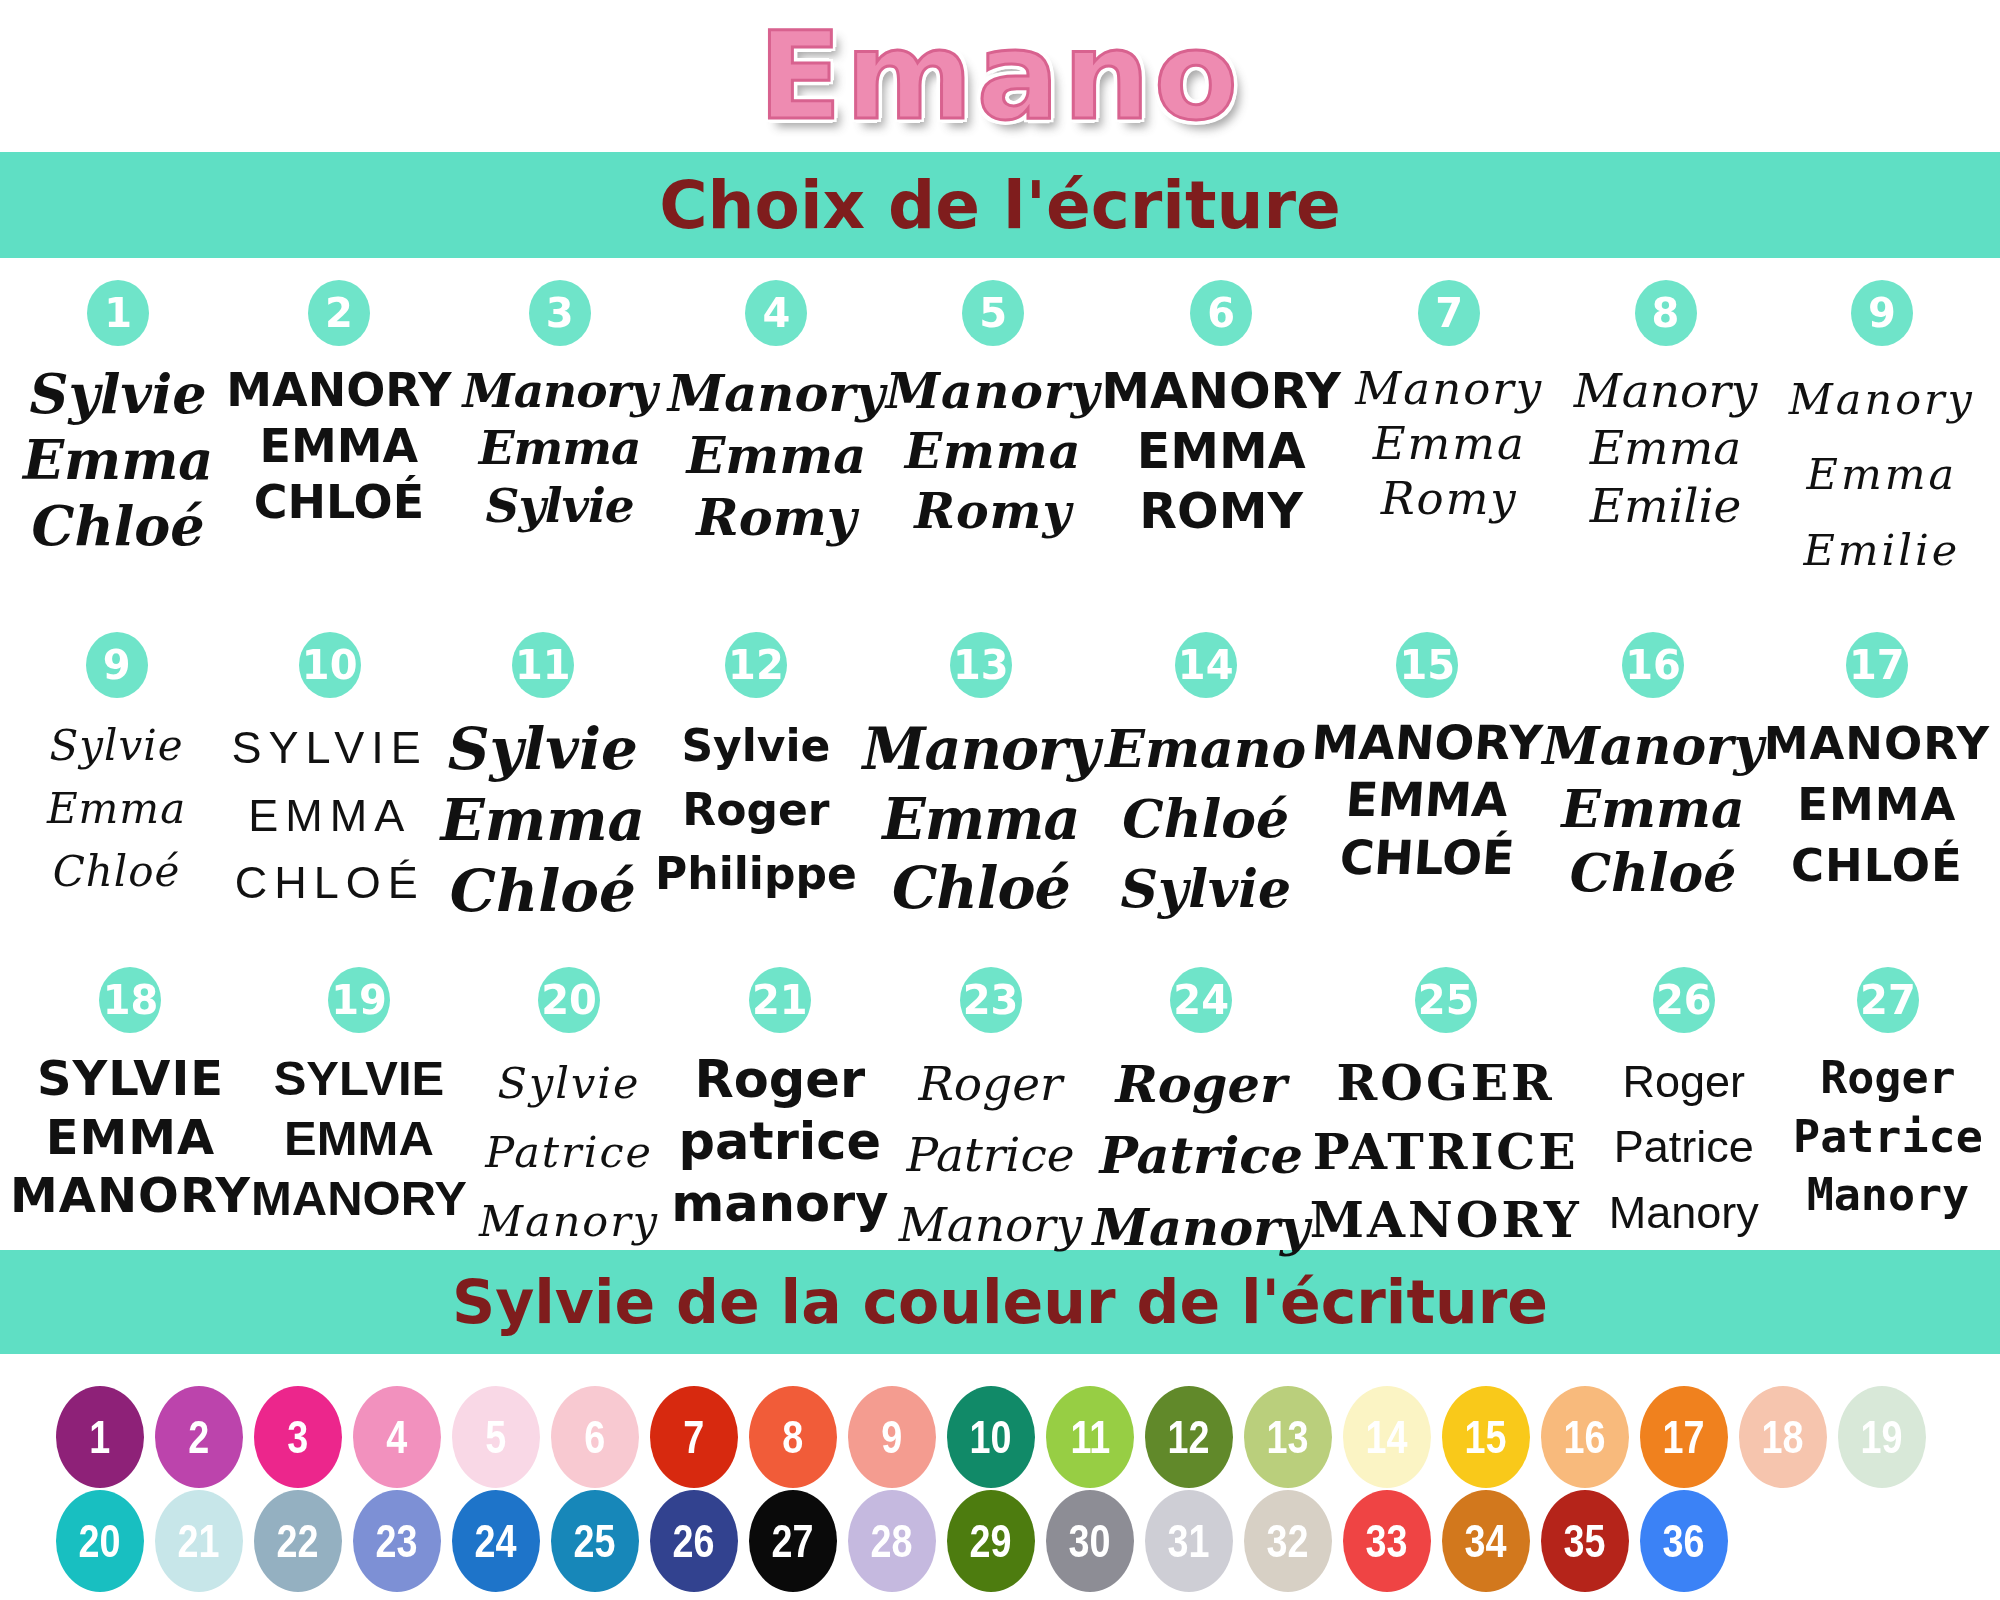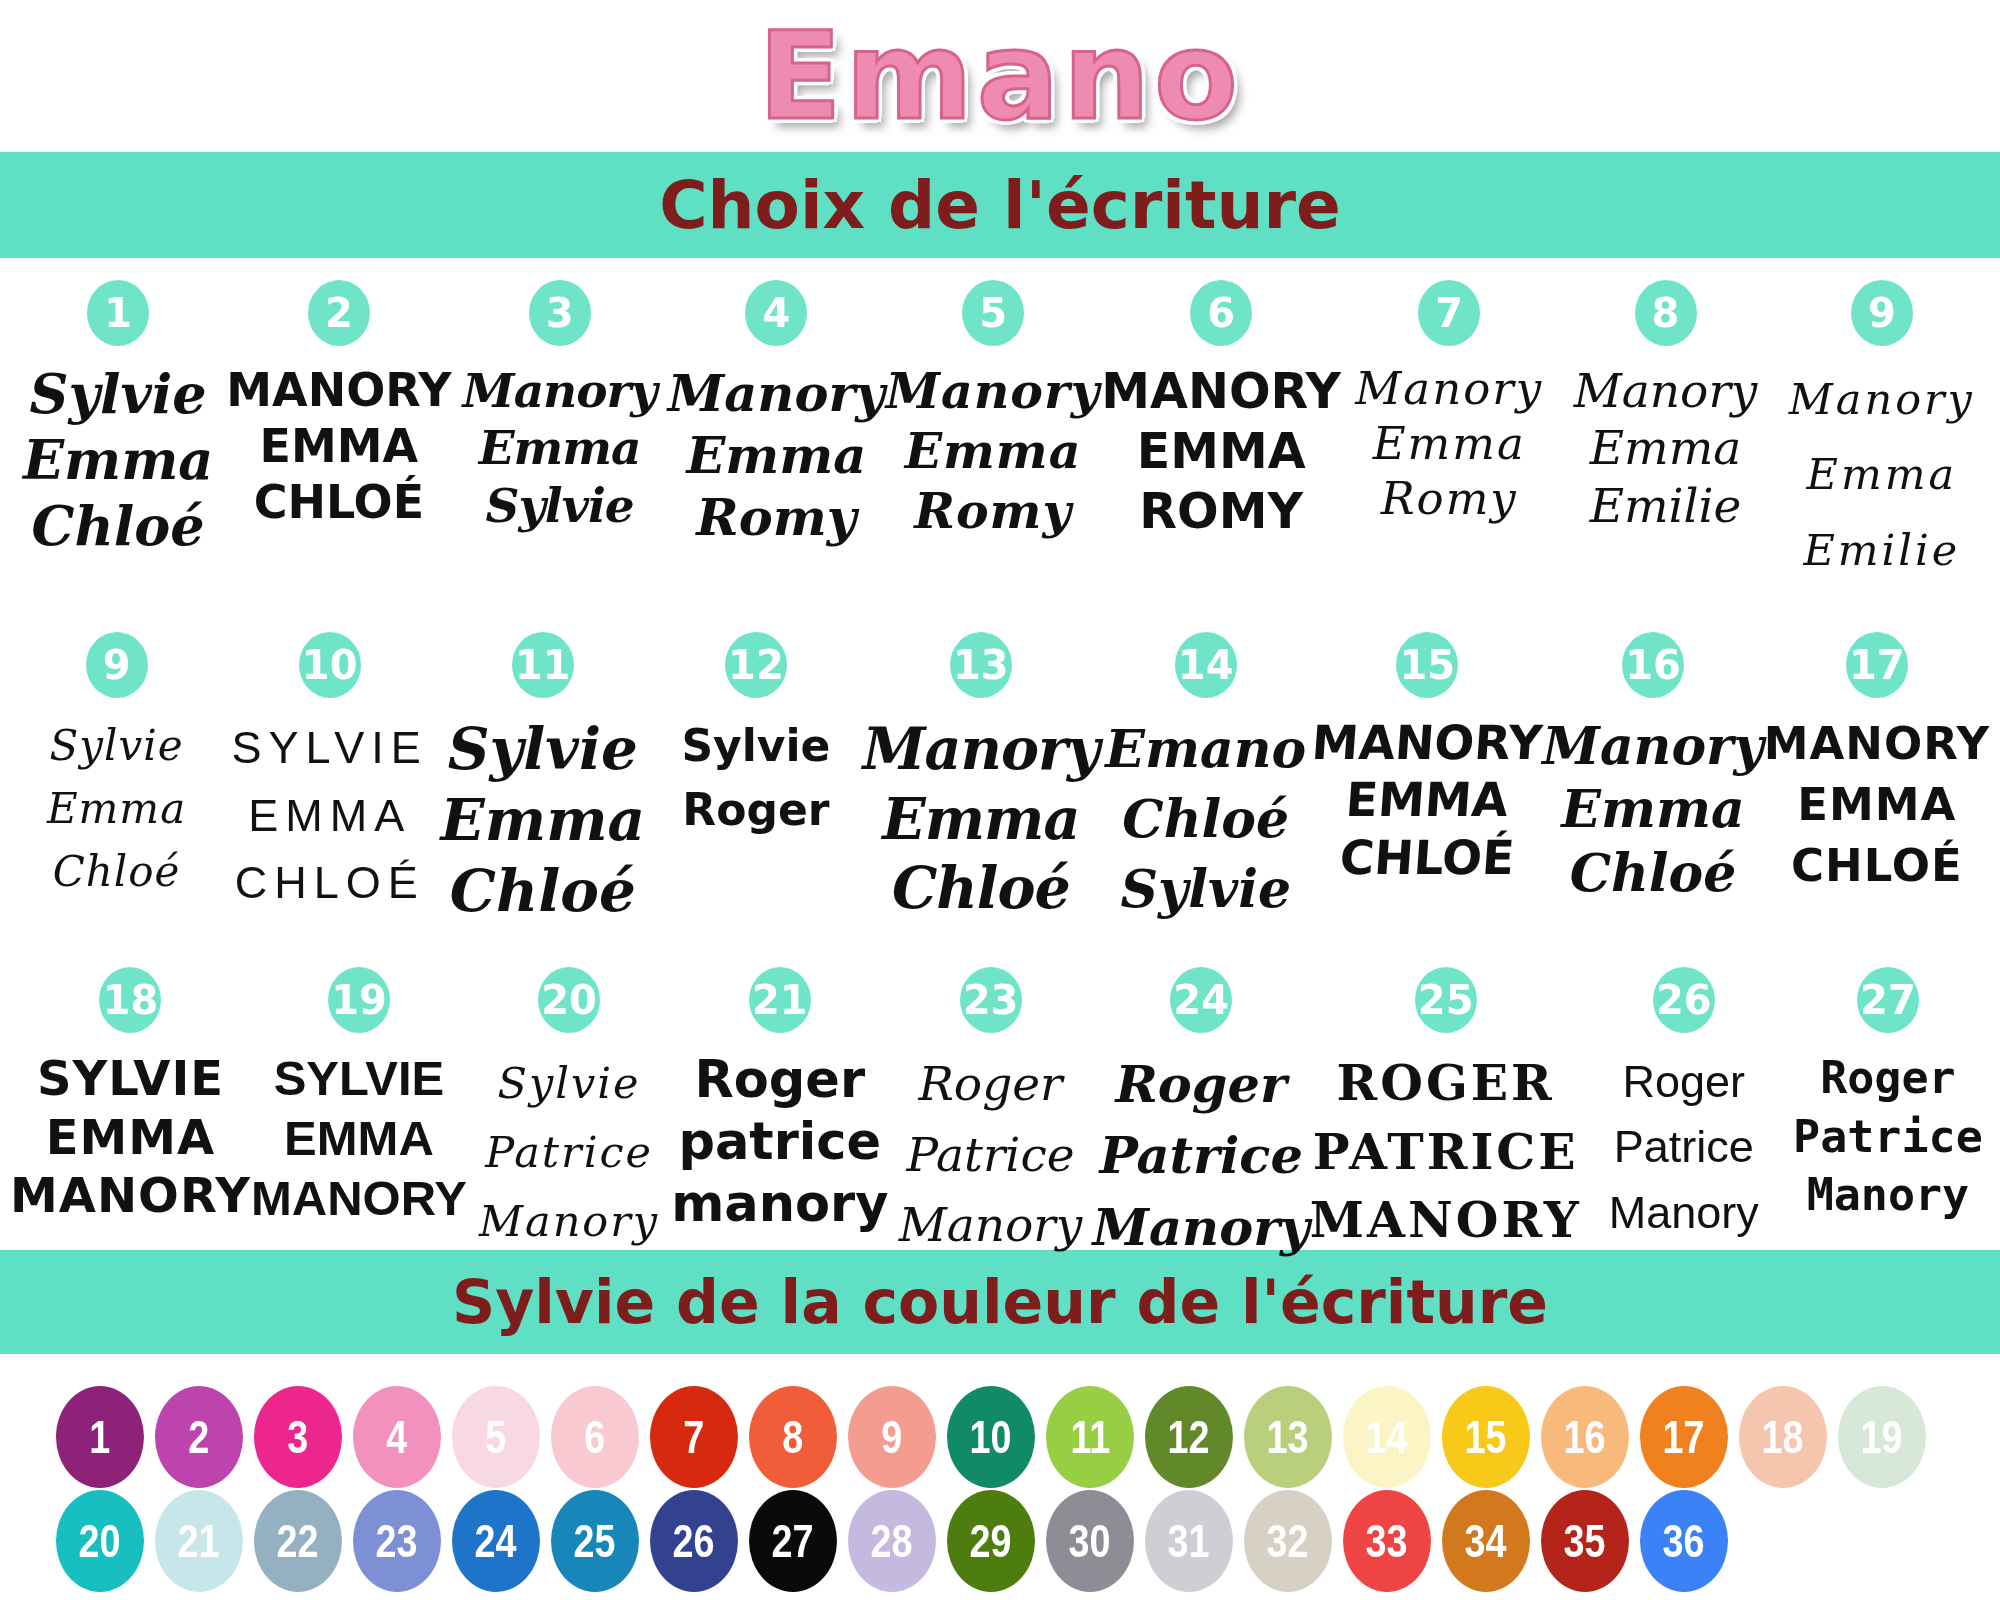--- a/index.html
+++ b/index.html
@@ -162,20 +162,21 @@
       <div class="cell">
         <div class="badge">11</div>
         <div class="ln fs-12">Sylvie</div>
         <div class="ln fs-12">Emma</div>
         <div class="ln fs-12">Chloé</div>
       </div>
       <div class="cell">
         <div class="badge">12</div>
         <div class="ln fs-13">Sylvie</div>
         <div class="ln fs-13">Roger</div>
+        <div class="ln fs-13">Philippe</div>
       </div>
       <div class="cell">
         <div class="badge">13</div>
         <div class="ln fs-14">Manory</div>
         <div class="ln fs-14">Emma</div>
         <div class="ln fs-14">Chloé</div>
       </div>
       <div class="cell">
         <div class="badge">14</div>
         <div class="ln fs-15">Emano</div>

